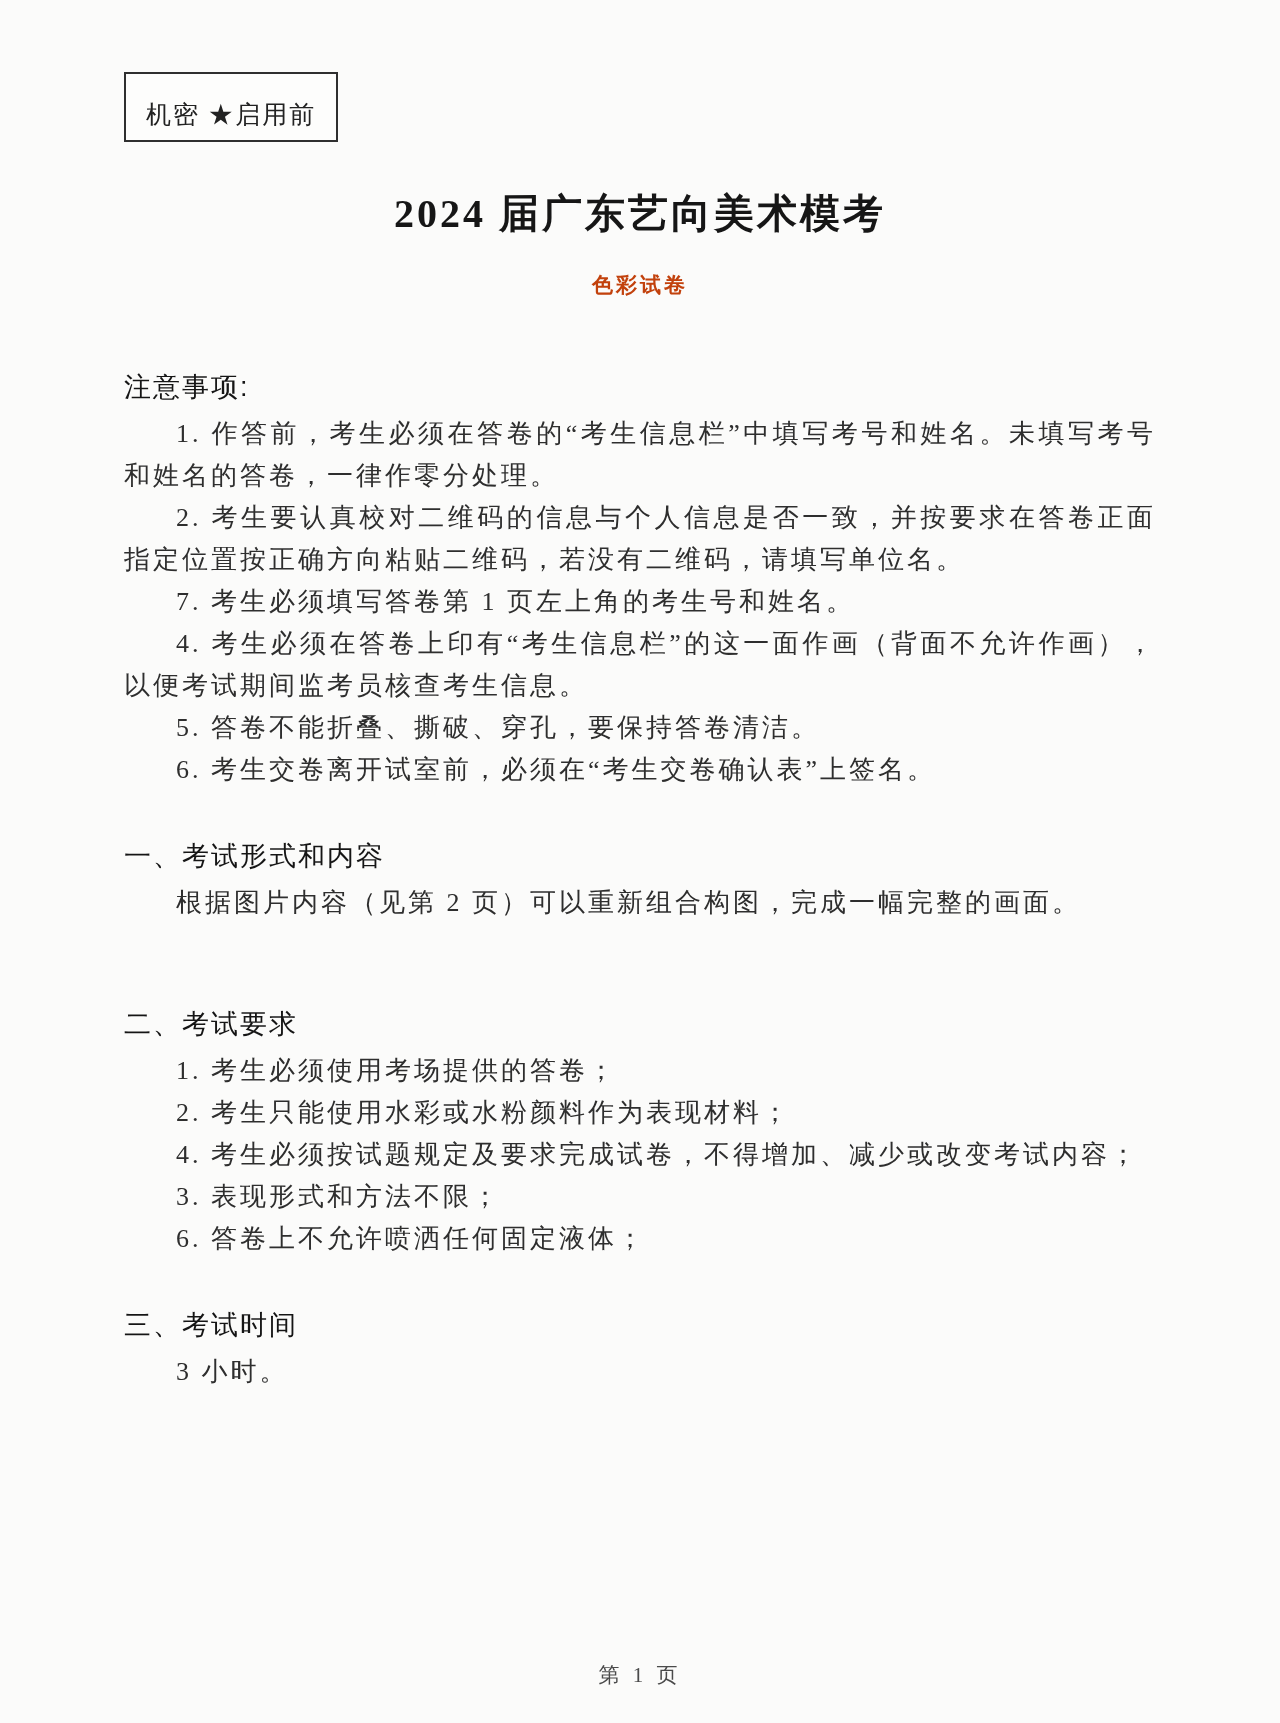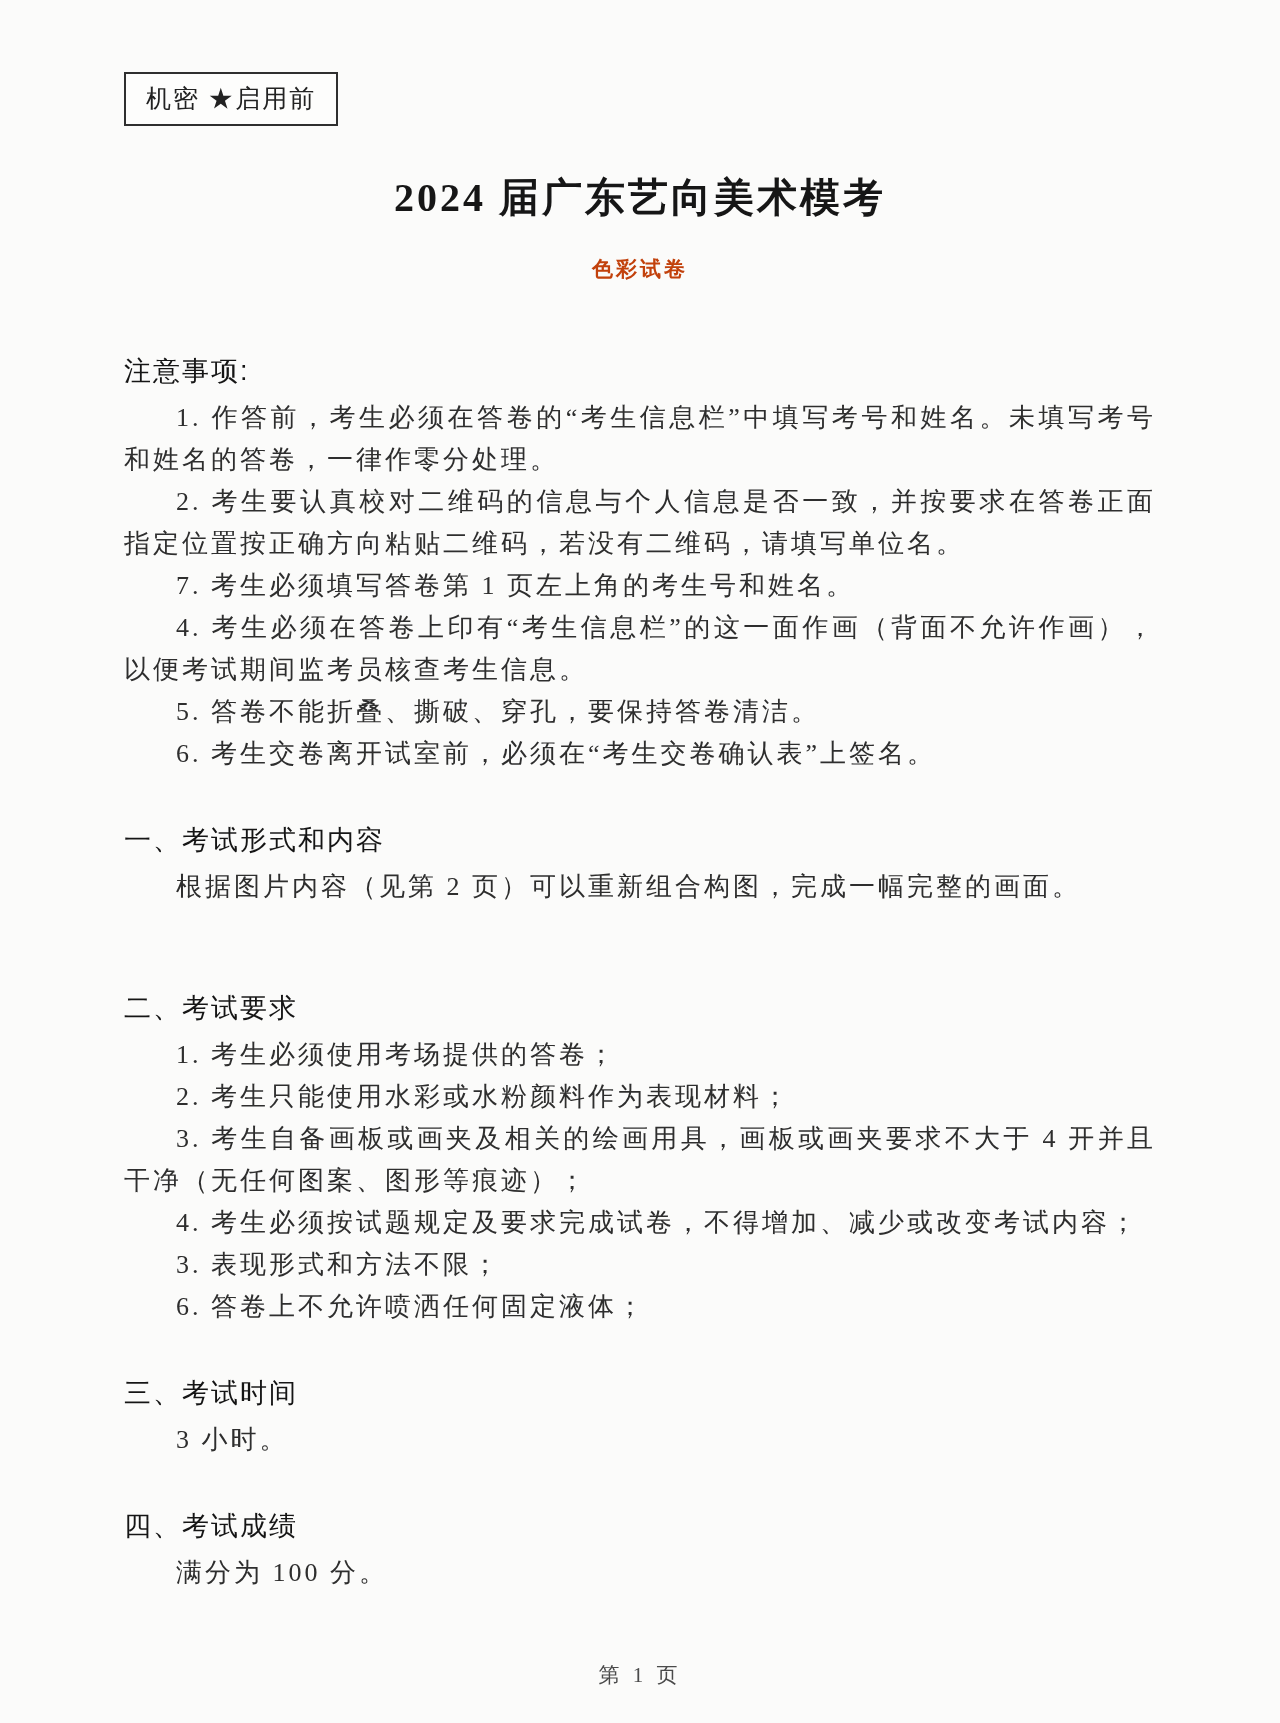--- a/index.html
+++ b/index.html
@@ -17,21 +17,21 @@
     padding: 72px 124px 20px 124px;
     color: #2b2b2b;
     font-family: "Liberation Serif", "DejaVu Serif", serif;
     display: flex;
     flex-direction: column;
   }
   .classification-box {
     display: inline-block;
     width: fit-content;
     border: 2px solid #2f2f2f;
-    padding: 8px 20px 9px 20px;
+    padding: 24px 20px 9px 20px;
     font-size: 25px;
     letter-spacing: 2px;
     color: #222;
     background: #fdfdfc;
   }
   h1.title {
     margin: 44px 0 0 0;
     text-align: center;
     font-family: Liberation Serif, serif;
     font-weight: 700;
@@ -101,31 +101,26 @@
 
   <section class="numbered">
     <h3 class="sec-heading">一、考试形式和内容</h3>
     <p class="body-line">根据图片内容（见第 2 页）可以重新组合构图，完成一幅完整的画面。</p>
   </section>
 
   <section class="numbered gap-lg">
     <h3 class="sec-heading">二、考试要求</h3>
     <p class="body-line">1. 考生必须使用考场提供的答卷；</p>
     <p class="body-line">2. 考生只能使用水彩或水粉颜料作为表现材料；</p>
-    <p class="body-line">3. 考生自备画板或画夹及相关的绘画用具，画板或画夹要求不大于 4 开并且干净（无任何图案、图形等痕迹）；</p>
     <p class="body-line">4. 考生必须按试题规定及要求完成试卷，不得增加、减少或改变考试内容；</p>
     <p class="body-line">3. 表现形式和方法不限；</p>
     <p class="body-line">6. 答卷上不允许喷洒任何固定液体；</p>
   </section>
 
   <section class="numbered">
     <h3 class="sec-heading">三、考试时间</h3>
     <p class="body-line">3 小时。</p>
   </section>
 
-  <section class="numbered">
-    <h3 class="sec-heading">四、考试成绩</h3>
-    <p class="body-line">满分为 100 分。</p>
-  </section>
 
   <div class="footer">第 1 页</div>
 
 </div>
 
 </body></html>

